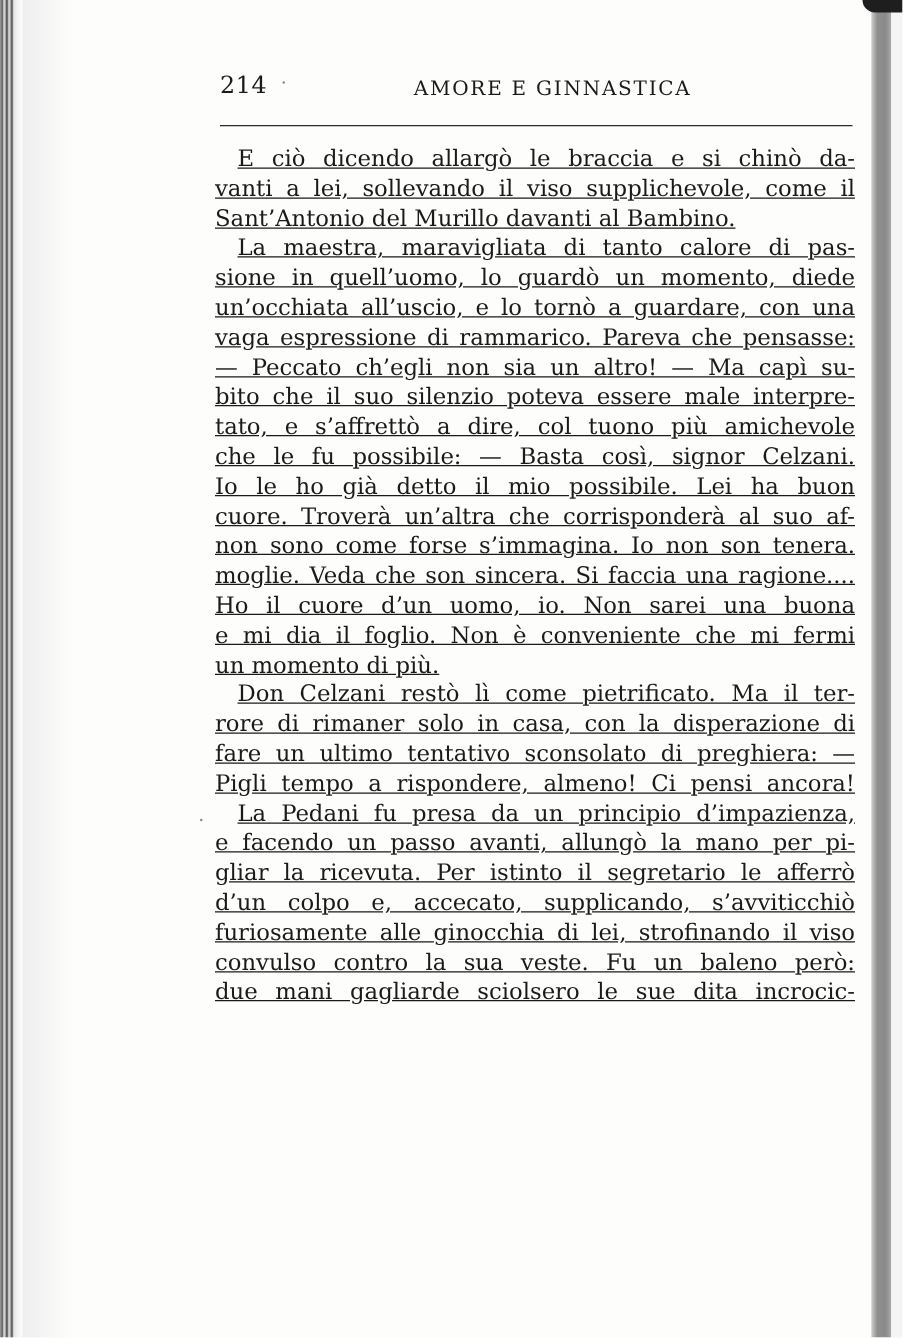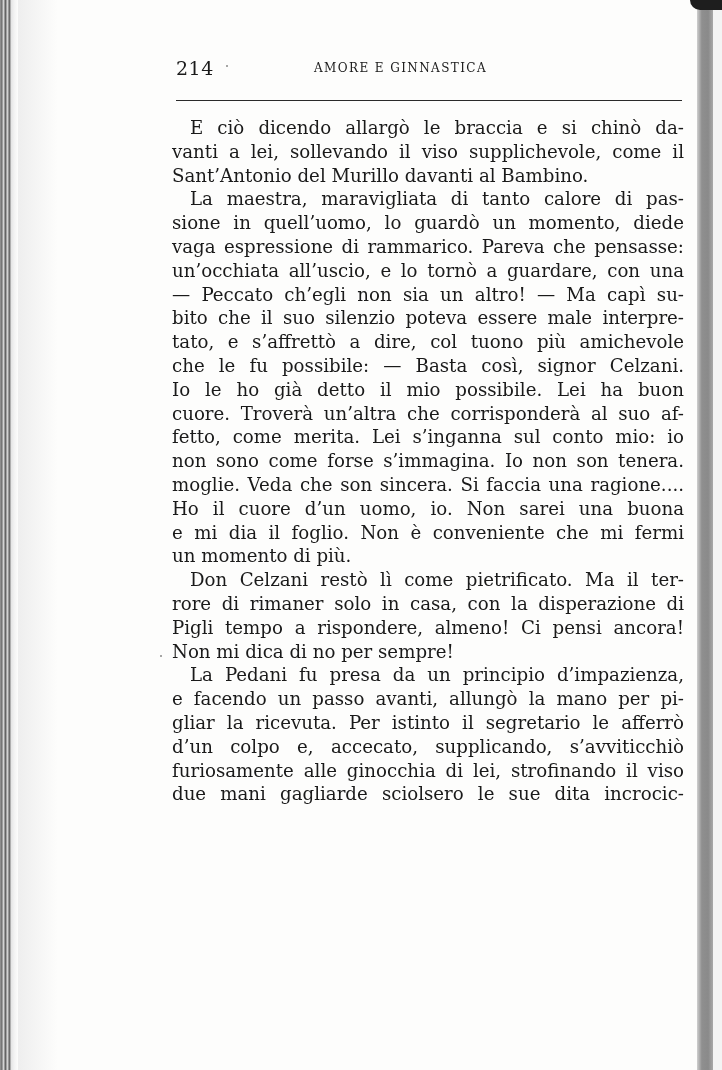--- a/index.html
+++ b/index.html
@@ -35,35 +35,36 @@
       border-bottom-left-radius: 14px;
     }
     .running-head {
       position: absolute; left: 176px; top: 57px; width: 506px; height: 22px;
     }
     .page-number {
       position: absolute; left: 0; top: 0;
       font-size: 19px; letter-spacing: 0.5px;
     }
     .book-title {
-      position: absolute; left: 138px; top: 4px;
-      font-size: 12px; letter-spacing: 1.4px;
+      position: absolute; left: 155px; top: 4px;
+      font-size: 16px; letter-spacing: 1.4px;
     }
     .head-rule {
       position: absolute; left: 176px; top: 100px; width: 506px; height: 0;
       border-top: 1.6px solid #2a2a2a;
     }
     .body-text {
       position: absolute; left: 172px; top: 116px; width: 512px;
       font-size: 18.2px; line-height: 23.8px;
     }
     .line {
       display: block; white-space: nowrap;
       text-align: justify; text-align-last: justify;
       height: 23.8px;
+      text-decoration: underline;
     }
     .line.indent { padding-left: 18px; }
     .line.last { text-align-last: left; }
     .speck {
       position: absolute; width: 2px; height: 2px; background: #888; border-radius: 1px;
     }
   </style>
 </head>
 <body>
 
@@ -83,47 +84,47 @@
 
   <div>
     <span class="line indent">E ciò dicendo allargò le braccia e si chinò da-</span>
     <span class="line">vanti a lei, sollevando il viso supplichevole, come il</span>
     <span class="line last">Sant’Antonio del Murillo davanti al Bambino.</span>
   </div>
 
   <div>
     <span class="line indent">La maestra, maravigliata di tanto calore di pas-</span>
     <span class="line">sione in quell’uomo, lo guardò un momento, diede</span>
+    <span class="line">un’occhiata all’uscio, e lo tornò a guardare, con una</span>
     <span class="line">vaga espressione di rammarico. Pareva che pensasse:</span>
-    <span class="line">un’occhiata all’uscio, e lo tornò a guardare, con una</span>
     <span class="line">— Peccato ch’egli non sia un altro! — Ma capì su-</span>
     <span class="line">bito che il suo silenzio poteva essere male interpre-</span>
     <span class="line">tato, e s’affrettò a dire, col tuono più amichevole</span>
     <span class="line">che le fu possibile: — Basta così, signor Celzani.</span>
     <span class="line">Io le ho già detto il mio possibile. Lei ha buon</span>
     <span class="line">cuore. Troverà un’altra che corrisponderà al suo af-</span>
-    <span class="line">fetto, come merita. Lei s’inganna sul conto mio: io</span>
     <span class="line">non sono come forse s’immagina. Io non son tenera.</span>
     <span class="line">moglie. Veda che son sincera. Si faccia una ragione....</span>
     <span class="line">Ho il cuore d’un uomo, io. Non sarei una buona</span>
     <span class="line">e mi dia il foglio. Non è conveniente che mi fermi</span>
     <span class="line last">un momento di più.</span>
   </div>
 
   <div>
     <span class="line indent">Don Celzani restò lì come pietrificato. Ma il ter-</span>
     <span class="line">rore di rimaner solo in casa, con la disperazione di</span>
+    <span class="line">fare un ultimo tentativo sconsolato di preghiera: —</span>
     <span class="line">Pigli tempo a rispondere, almeno! Ci pensi ancora!</span>
-    <span class="line last">Non mi dica di no per sempre!</span>
   </div>
 
   <div>
     <span class="line indent">La Pedani fu presa da un principio d’impazienza,</span>
     <span class="line">e facendo un passo avanti, allungò la mano per pi-</span>
     <span class="line">gliar la ricevuta. Per istinto il segretario le afferrò</span>
     <span class="line">d’un colpo e, accecato, supplicando, s’avviticchiò</span>
     <span class="line">furiosamente alle ginocchia di lei, strofinando il viso</span>
+    <span class="line">convulso contro la sua veste. Fu un baleno però:</span>
     <span class="line">due mani gagliarde sciolsero le sue dita incrocic-</span>
   </div>
 </div>
 
 <div class="speck" style="left:160px; top:655px;"></div>
 <div class="speck" style="left:226px; top:65px;"></div>
 
 </body></html>

